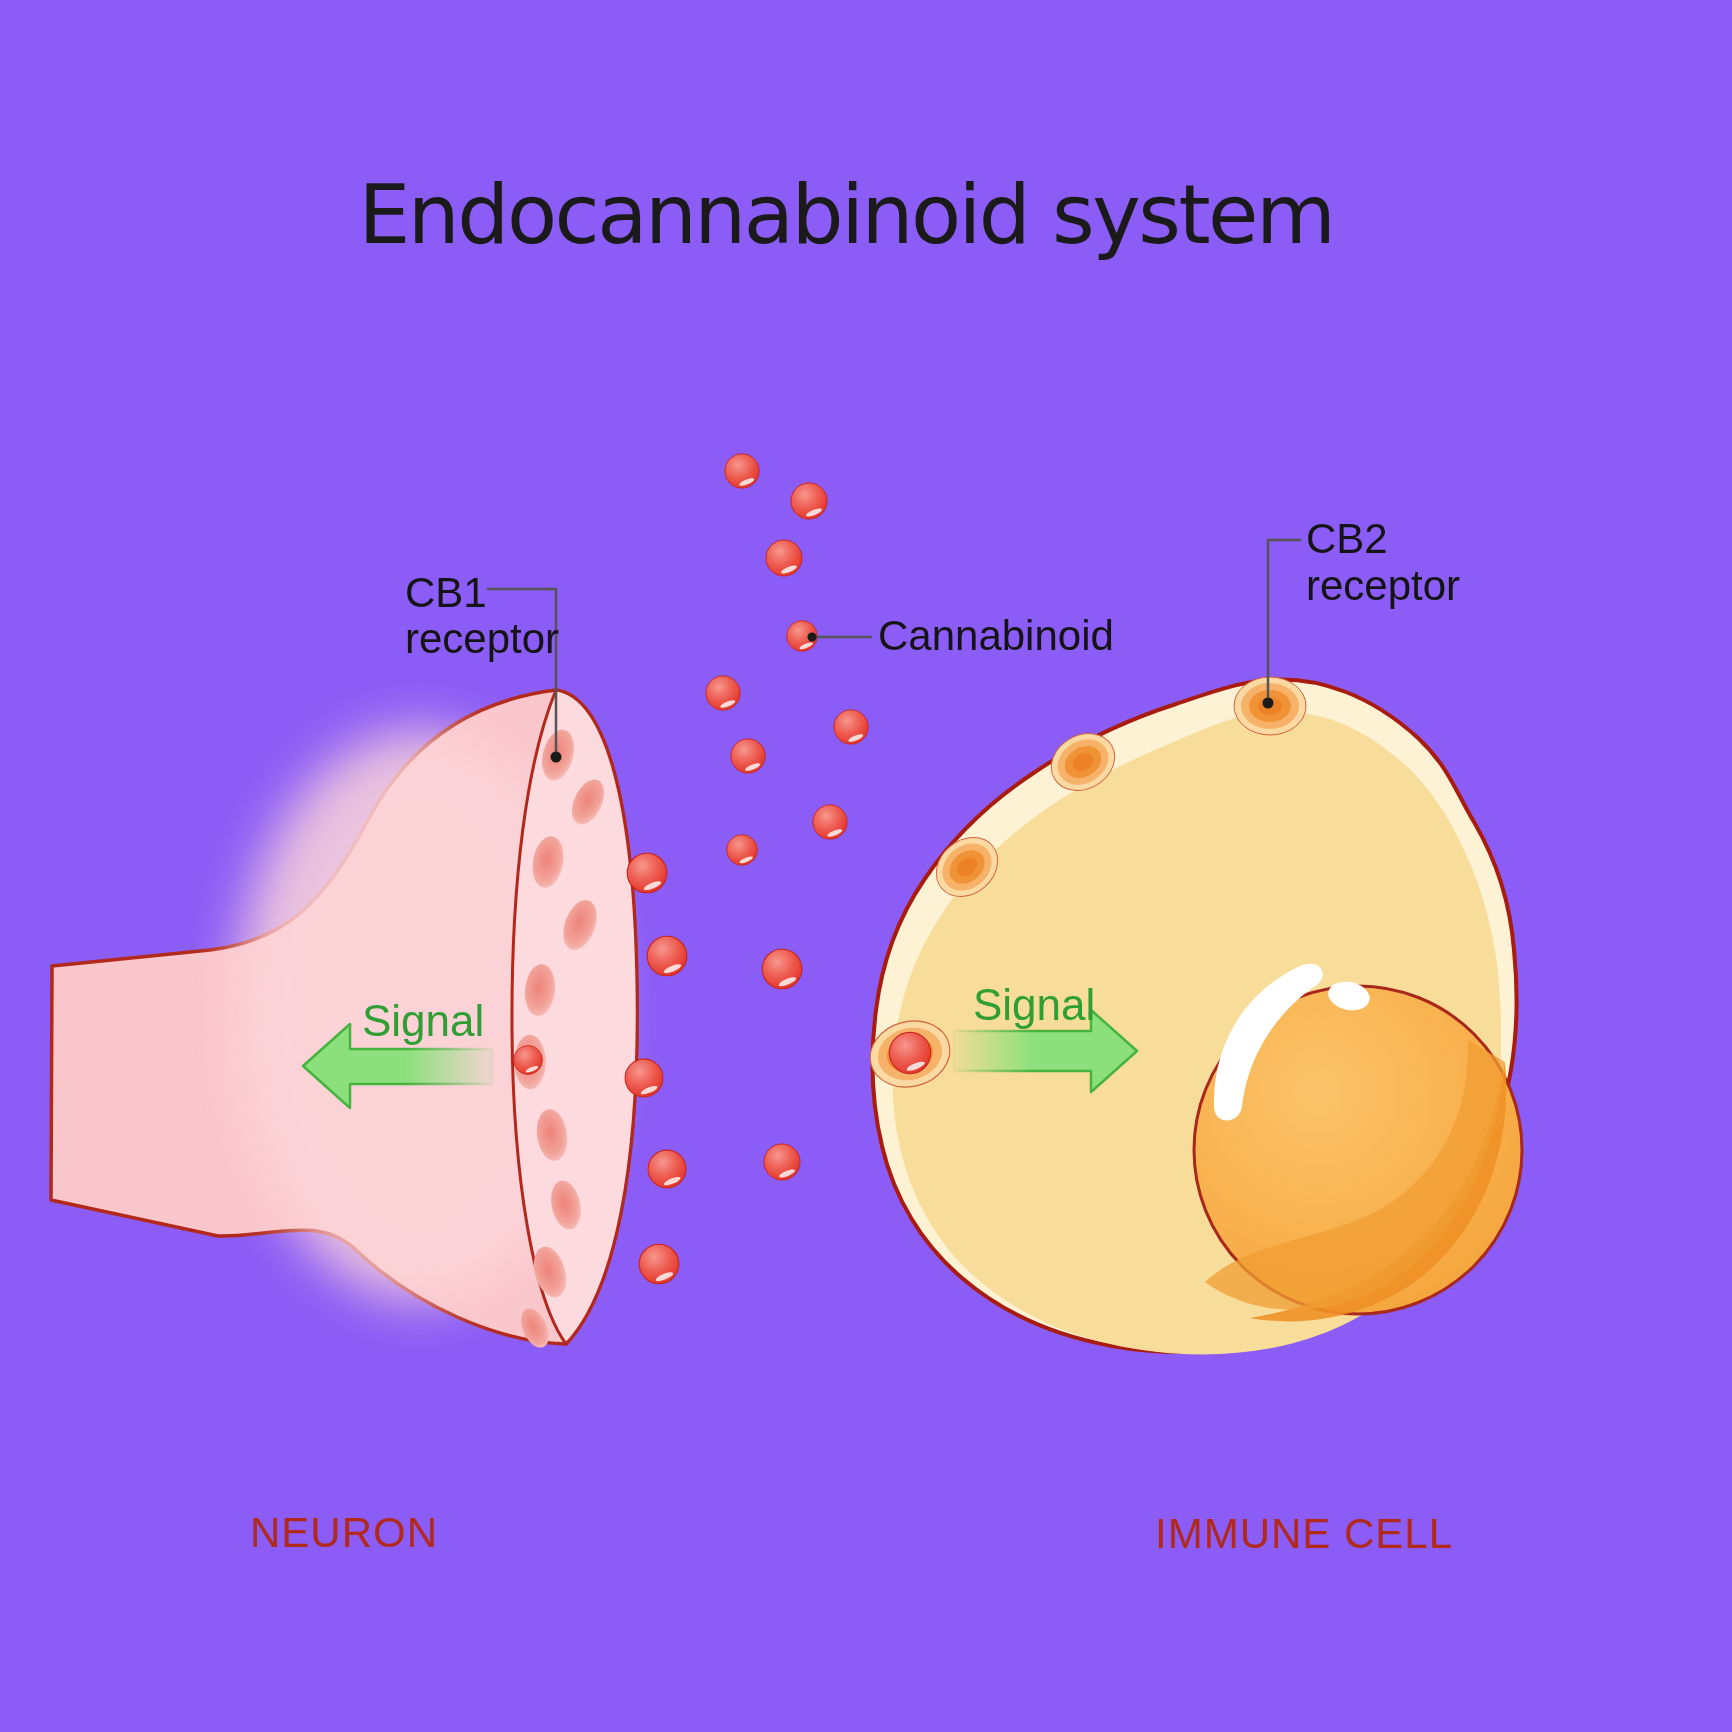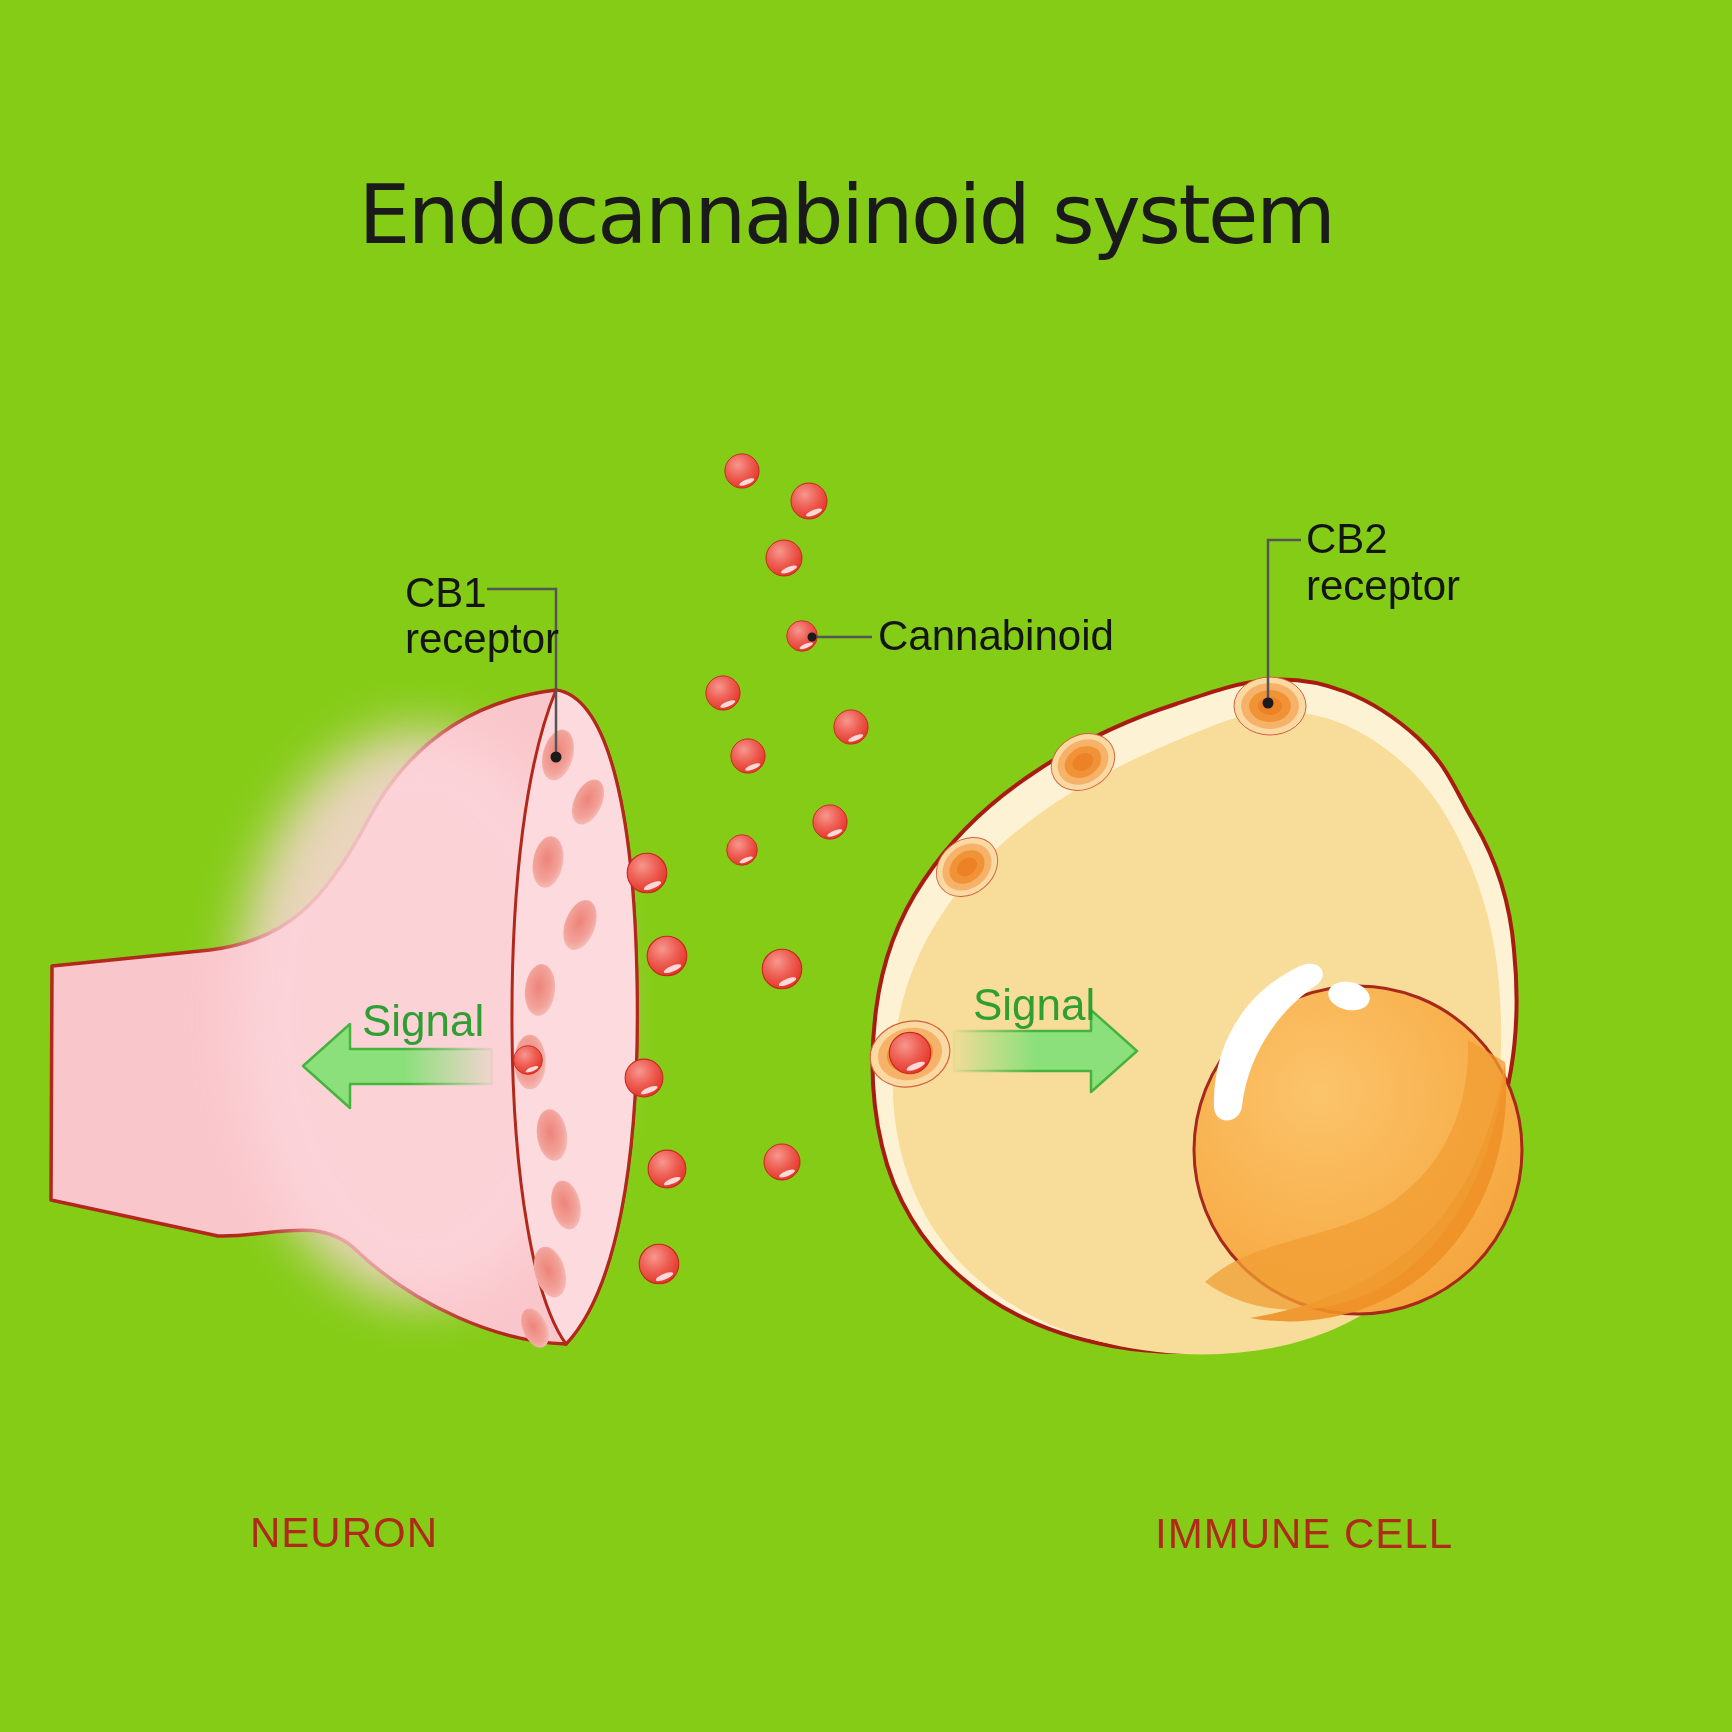--- a/index.html
+++ b/index.html
@@ -1,16 +1,16 @@
 <!DOCTYPE html>
 <html><head>
 <meta charset="utf-8">
 <style>
   html,body{margin:0;padding:0;background:#ffffff;}
-  .stage{position:relative;width:1732px;height:1732px;background:#84cc16;overflow:hidden;
+  .stage{position:relative;width:1732px;height:1732px;background:#8b5cf6;overflow:hidden;
          font-family:"Liberation Sans", sans-serif;}
   svg{display:block;}
   text{user-select:none;}
   .title-text{font-family:"DejaVu Sans", sans-serif;font-size:82px;letter-spacing:-2.5px;}
   .ann-text{font-family:"Liberation Sans", sans-serif;font-size:42px;}
   .sig-text{font-family:"Liberation Sans", sans-serif;font-size:44px;}
   .cap-text{font-family:"Liberation Sans", sans-serif;font-size:42px;letter-spacing:1px;}
 </style>
 </head>
 <body>

